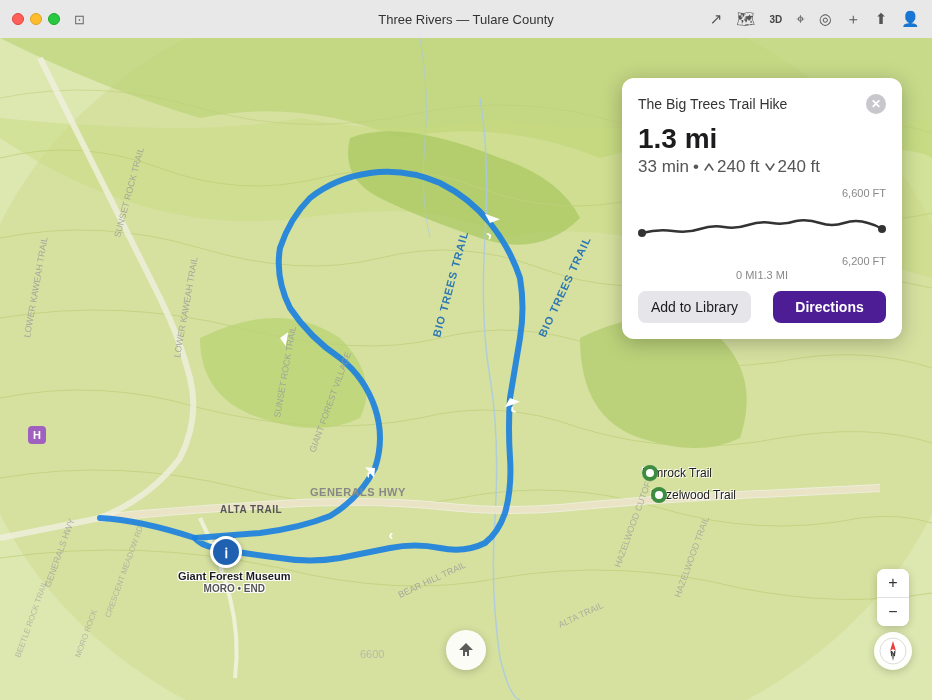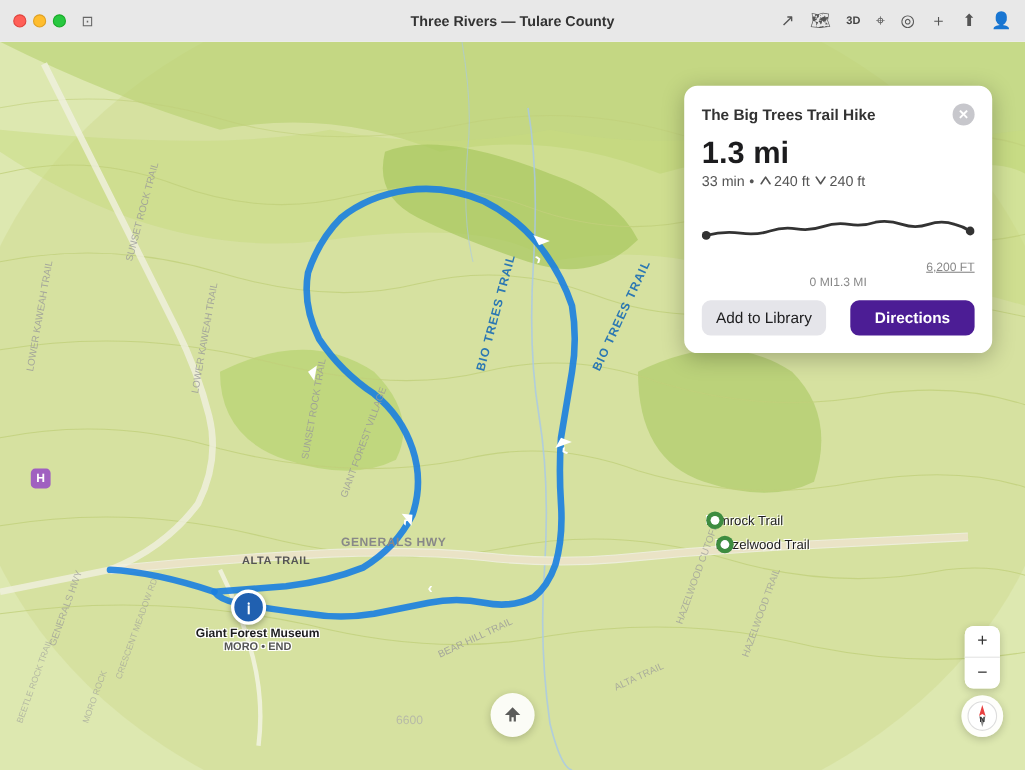--- a/index.html
+++ b/index.html
@@ -39,21 +39,21 @@
     .titlebar-icon {
       margin-left: 6px;
       font-size: 13px;
       color: #666;
     }
     .titlebar-title {
       position: absolute;
       left: 50%;
       transform: translateX(-50%);
       font-size: 13px;
-      font-weight: 700;
+      font-weight: 400;
       color: #333;
     }
     .titlebar-right {
       position: absolute;
       right: 12px;
       display: flex;
       gap: 14px;
       align-items: center;
     }
     .titlebar-btn {
@@ -93,21 +93,21 @@
       z-index: 50;
     }
     .info-card-header {
       display: flex;
       justify-content: space-between;
       align-items: center;
       margin-bottom: 10px;
     }
     .info-card-title {
       font-size: 14px;
-      font-weight: 700;
+      font-weight: 400;
       color: #333;
       text-align: right;
     }
     .close-btn {
       width: 20px;
       height: 20px;
       border-radius: 50%;
       background: #c7c7cc;
       border: none;
       cursor: pointer;
@@ -118,21 +118,21 @@
       color: #fff;
       font-weight: bold;
     }
     .distance-main {
       font-size: 28px;
       font-weight: 700;
       color: #1c1c1e;
       line-height: 1.1;
     }
     .distance-details {
-      font-size: 13px;
+      font-size: 17px;
       color: #555;
       margin-top: 2px;
       display: flex;
       align-items: center;
       gap: 4px;
     }
     .elevation-chart {
       margin: 10px 0;
       position: relative;
     }
@@ -146,21 +146,20 @@
     .elevation-svg {
       width: 100%;
       height: 50px;
     }
     .elevation-labels-bottom {
       display: flex;
       justify-content: flex-end;
       font-size: 11px;
       color: #888;
       margin-top: 0px;
-      text-decoration: underline;
     }
     .elevation-distance-labels {
       display: flex;
       justify-content: center;
       font-size: 11px;
       color: #888;
       margin-top: 2px;
     }
     .safety-text {
       font-size: 12px;
@@ -450,20 +449,23 @@
       </span>
       <span style="display:inline-flex; align-items:center; gap:2px;">
         <svg width="12" height="12" viewBox="0 0 12 12" fill="none">
             <path d="M2 3L6 9L10 3" stroke="#555" stroke-width="1.5" stroke-linecap="round" stroke-linejoin="round"></path>
           </svg>
         <span>240 ft</span>
       </span>
     </div>
 
     <div class="elevation-chart">
+      <div class="elevation-labels-top">
+        <span>6,600 FT</span>
+      </div>
       <svg class="elevation-svg" viewBox="0 0 248 50" xmlns="http://www.w3.org/2000/svg">
 
         <circle cx="4" cy="32" r="4" fill="#333"></circle>
         <circle cx="244" cy="28" r="4" fill="#333"></circle>
 
         <path d="M4,32 Q20,28 35,30 Q50,32 62,28 Q74,24 86,26 Q98,28 110,24 Q122,20 134,22 Q146,24 158,20 Q170,18 182,22 Q194,26 206,22 Q218,18 230,22 Q238,24 244,28" fill="none" stroke="#333" stroke-width="2.5" stroke-linecap="round"></path>
       </svg>
       <div class="elevation-labels-bottom">
         <span>6,200 FT</span>
       </div>

